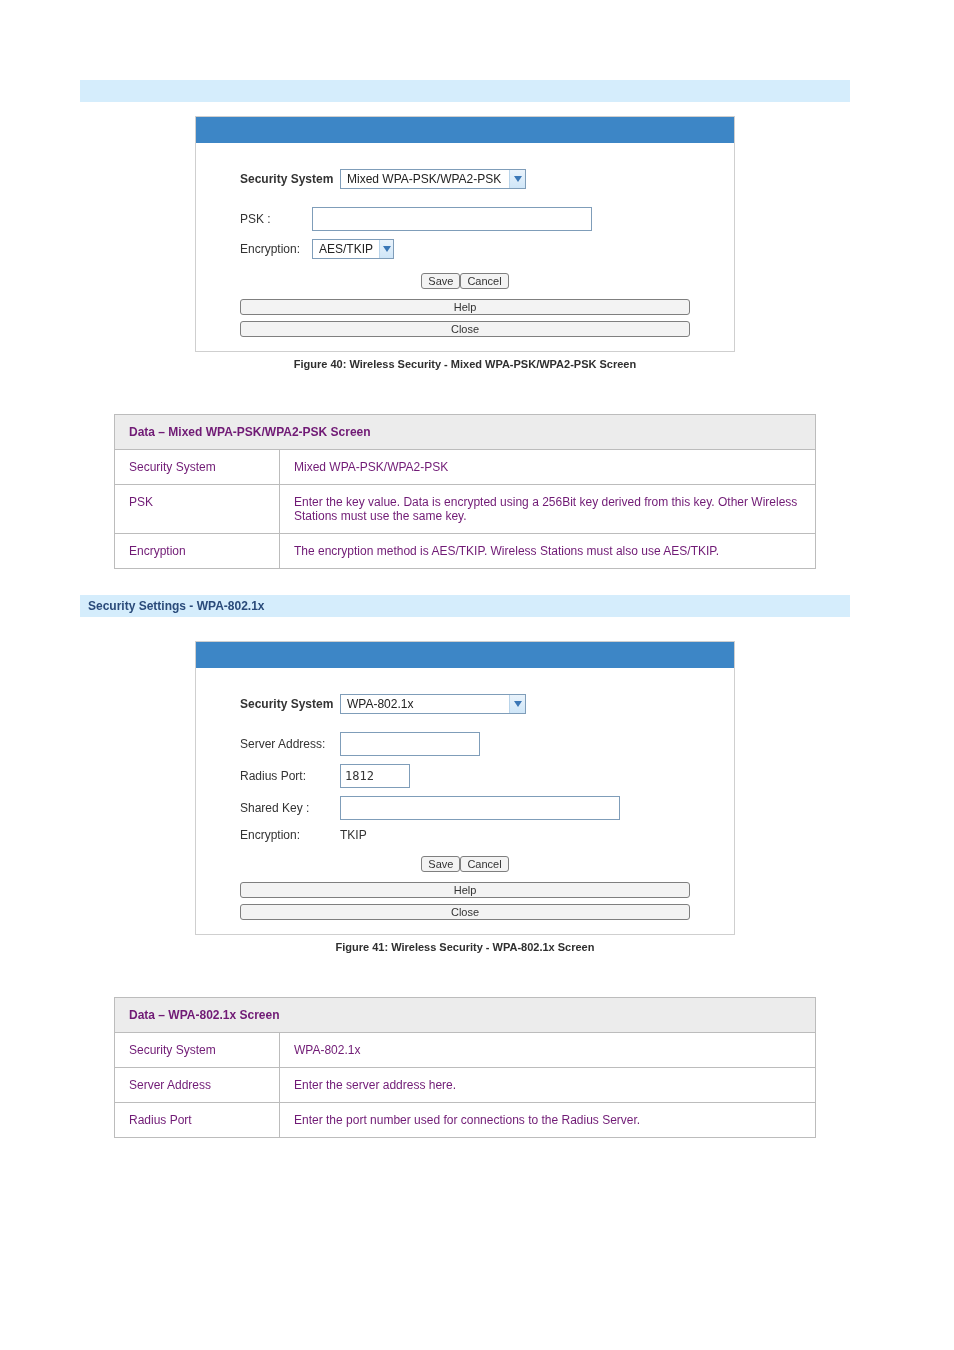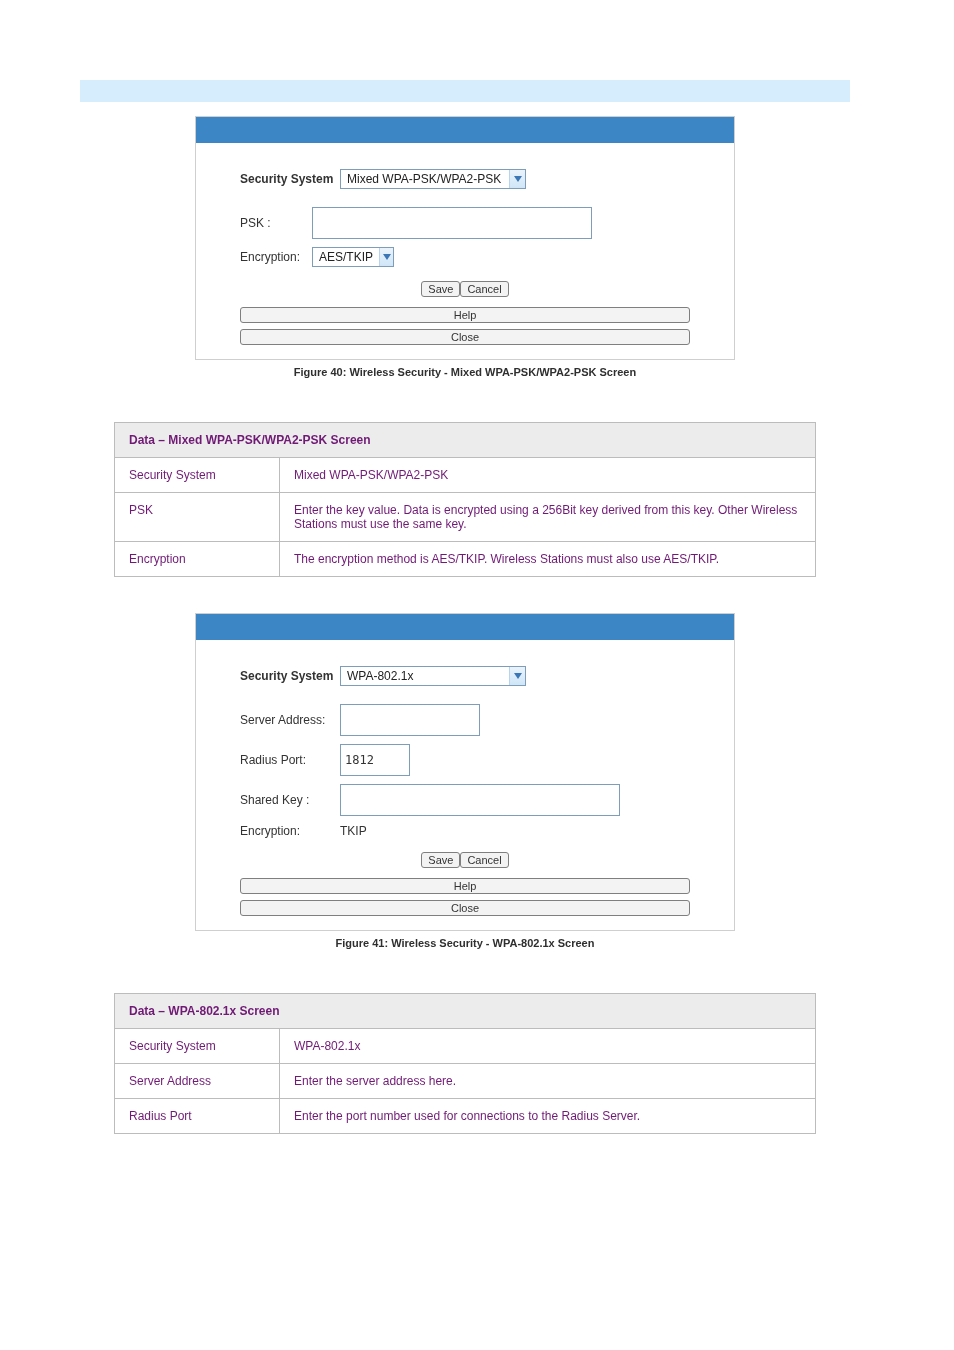--- a/index.html
+++ b/index.html
@@ -56,21 +56,21 @@
     height: 18px;
     background: linear-gradient(#eaf3fb,#cfe6f8);
     border-left: 1px solid #b9d4ea;
     display: flex;
     align-items: center;
     justify-content: center;
   }
   .select-ctl .sel-arrow svg { display: block; }
   .txt-input {
     border: 1px solid #7f9db9;
-    height: 32px;
+    height: 24px;
     background: #fff;
     font-size: 12px;
     padding: 0 4px;
   }
   .btn {
     border: 1px solid #7f7f7f;
     border-radius: 3px;
     background: #f3f3f3;
     font-size: 11px;
     padding: 1px 6px;
@@ -175,20 +175,23 @@
     </tr>
     <tr>
       <td class="k">Encryption</td>
       <td>The encryption method is AES/TKIP. Wireless Stations must also use AES/TKIP.</td>
     </tr>
   </tbody>
     </table>
 
   <div style="height:26px;"></div>
 
+  <div class="blue-bar" style="display:flex;align-items:center;padding:0 8px;">
+    <span style="font-size:12px;font-weight:bold;color:#2a4b7a;">Security Settings - WPA-802.1x</span>
+  </div>
 
   <div style="height:10px;"></div>
 
   <div class="figure">
     <div class="fig-header"></div>
     <div class="fig-body">
       <div class="row">
         <span class="label" style="font-weight:bold;">Security System</span>
         <span class="select-ctl" style="width:186px;">
           <span class="sel-text" style="flex:1;">WPA-802.1x</span>

